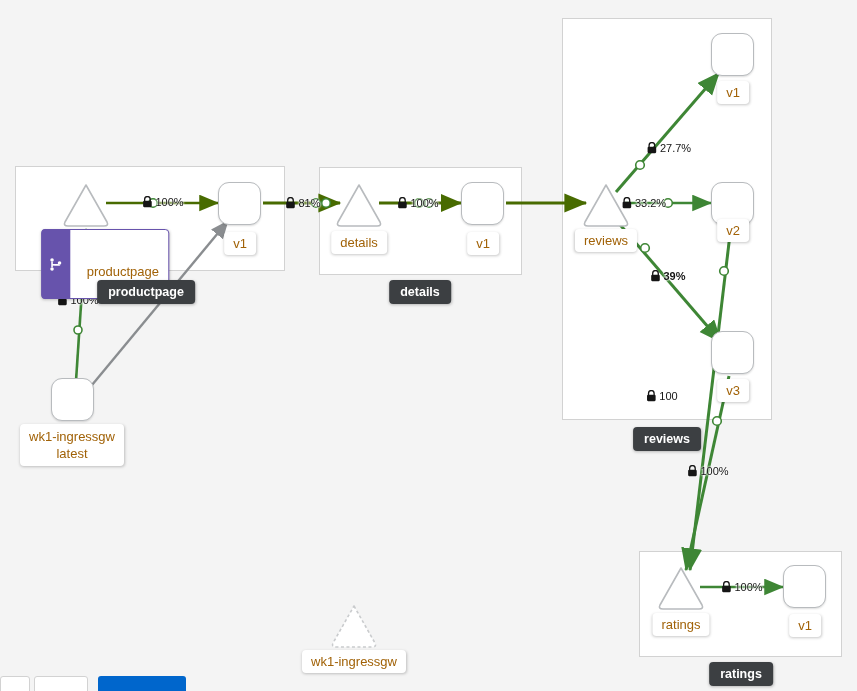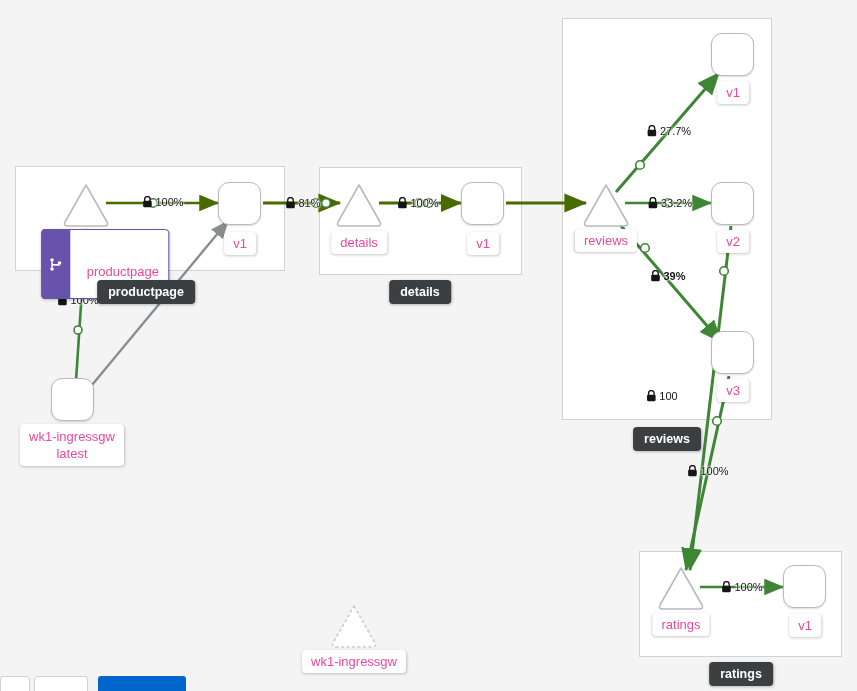--- a/index.html
+++ b/index.html
@@ -27,21 +27,21 @@
     background: #ffffff;
     border: 1px solid #b8bbbe;
     border-radius: 11px;
     box-sizing: border-box;
     box-shadow: 0 1px 2px rgba(0,0,0,0.14);
   }
   
   .nlabel {
     position: absolute;
     background: #ffffff;
-    color: #ec4899;
+    color: #a16207;
     font-size: 13px;
     line-height: 15px;
     padding: 4px 9px;
     border-radius: 4px;
     box-shadow: 0 1px 3px rgba(0,0,0,0.22);
     white-space: pre;
     text-align: center;
     transform: translateX(-50%);
     z-index: 30;
   }
@@ -228,21 +228,21 @@
   <div class="nlabel" style="left:240px;top:232px;">v1</div>
 
   <div class="nlabel" style="left:359px;top:231px;">details</div>
 
   <div class="nlabel" style="left:483px;top:232px;">v1</div>
 
   <div class="nlabel" style="left:606px;top:229px;">reviews</div>
 
   <div class="nlabel" style="left:733px;top:81px;">v1</div>
 
-  <div class="nlabel" style="left:733px;top:230px;">v2</div>
+  <div class="nlabel" style="left:733px;top:219px;">v2</div>
 
   <div class="nlabel" style="left:733px;top:379px;">v3</div>
 
   <div class="nlabel" style="left:681px;top:613px;">ratings</div>
 
   <div class="nlabel" style="left:805px;top:614px;">v1</div>
 
   <div class="nlabel two-line" style="left:72px;top:424px;">wk1-ingressgw
 latest</div>
 
@@ -286,31 +286,31 @@
   <div class="elabel" style="left:418px;top:203px;">
     <span>
       <svg width="10" height="12" viewBox="0 0 10 12">
           <path d="M2.2,5V3.4a2.8,2.8 0 0 1 5.6,0V5" stroke="#151515" stroke-width="1.3" fill="none"></path>
           <rect x="0.7" y="4.8" width="8.6" height="6.4" rx="1.1" fill="#151515"></rect>
         </svg>
     </span>
     <span>100%</span>
   </div>
 
-  <div class="elabel" style="left:669px;top:131px;">
+  <div class="elabel" style="left:669px;top:148px;">
     <span>
       <svg width="10" height="12" viewBox="0 0 10 12">
           <path d="M2.2,5V3.4a2.8,2.8 0 0 1 5.6,0V5" stroke="#151515" stroke-width="1.3" fill="none"></path>
           <rect x="0.7" y="4.8" width="8.6" height="6.4" rx="1.1" fill="#151515"></rect>
         </svg>
     </span>
     <span>27.7%</span>
   </div>
 
-  <div class="elabel" style="left:670px;top:203px;">
+  <div class="elabel" style="left:644px;top:203px;">
     <span>
       <svg width="10" height="12" viewBox="0 0 10 12">
           <path d="M2.2,5V3.4a2.8,2.8 0 0 1 5.6,0V5" stroke="#151515" stroke-width="1.3" fill="none"></path>
           <rect x="0.7" y="4.8" width="8.6" height="6.4" rx="1.1" fill="#151515"></rect>
         </svg>
     </span>
     <span>33.2%</span>
   </div>
 
   <div class="elabel" style="left:668px;top:276px;font-weight:bold;">

